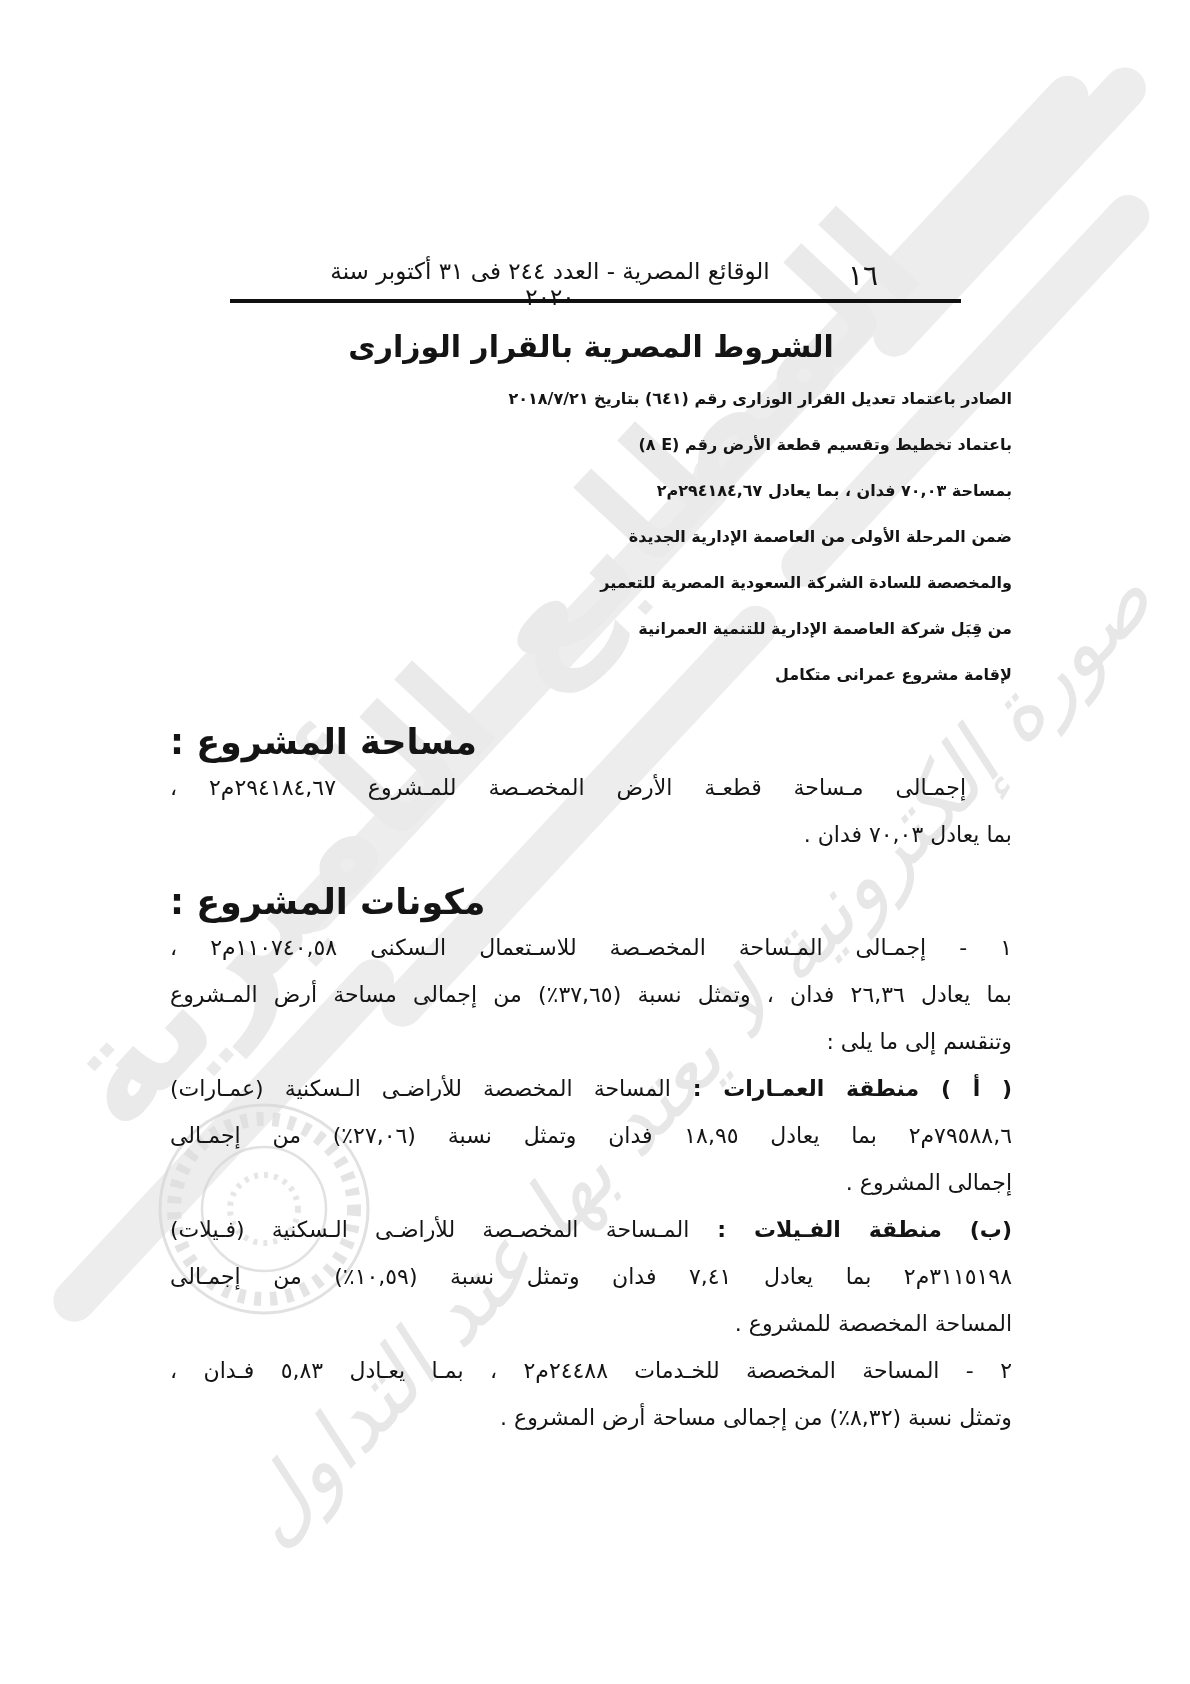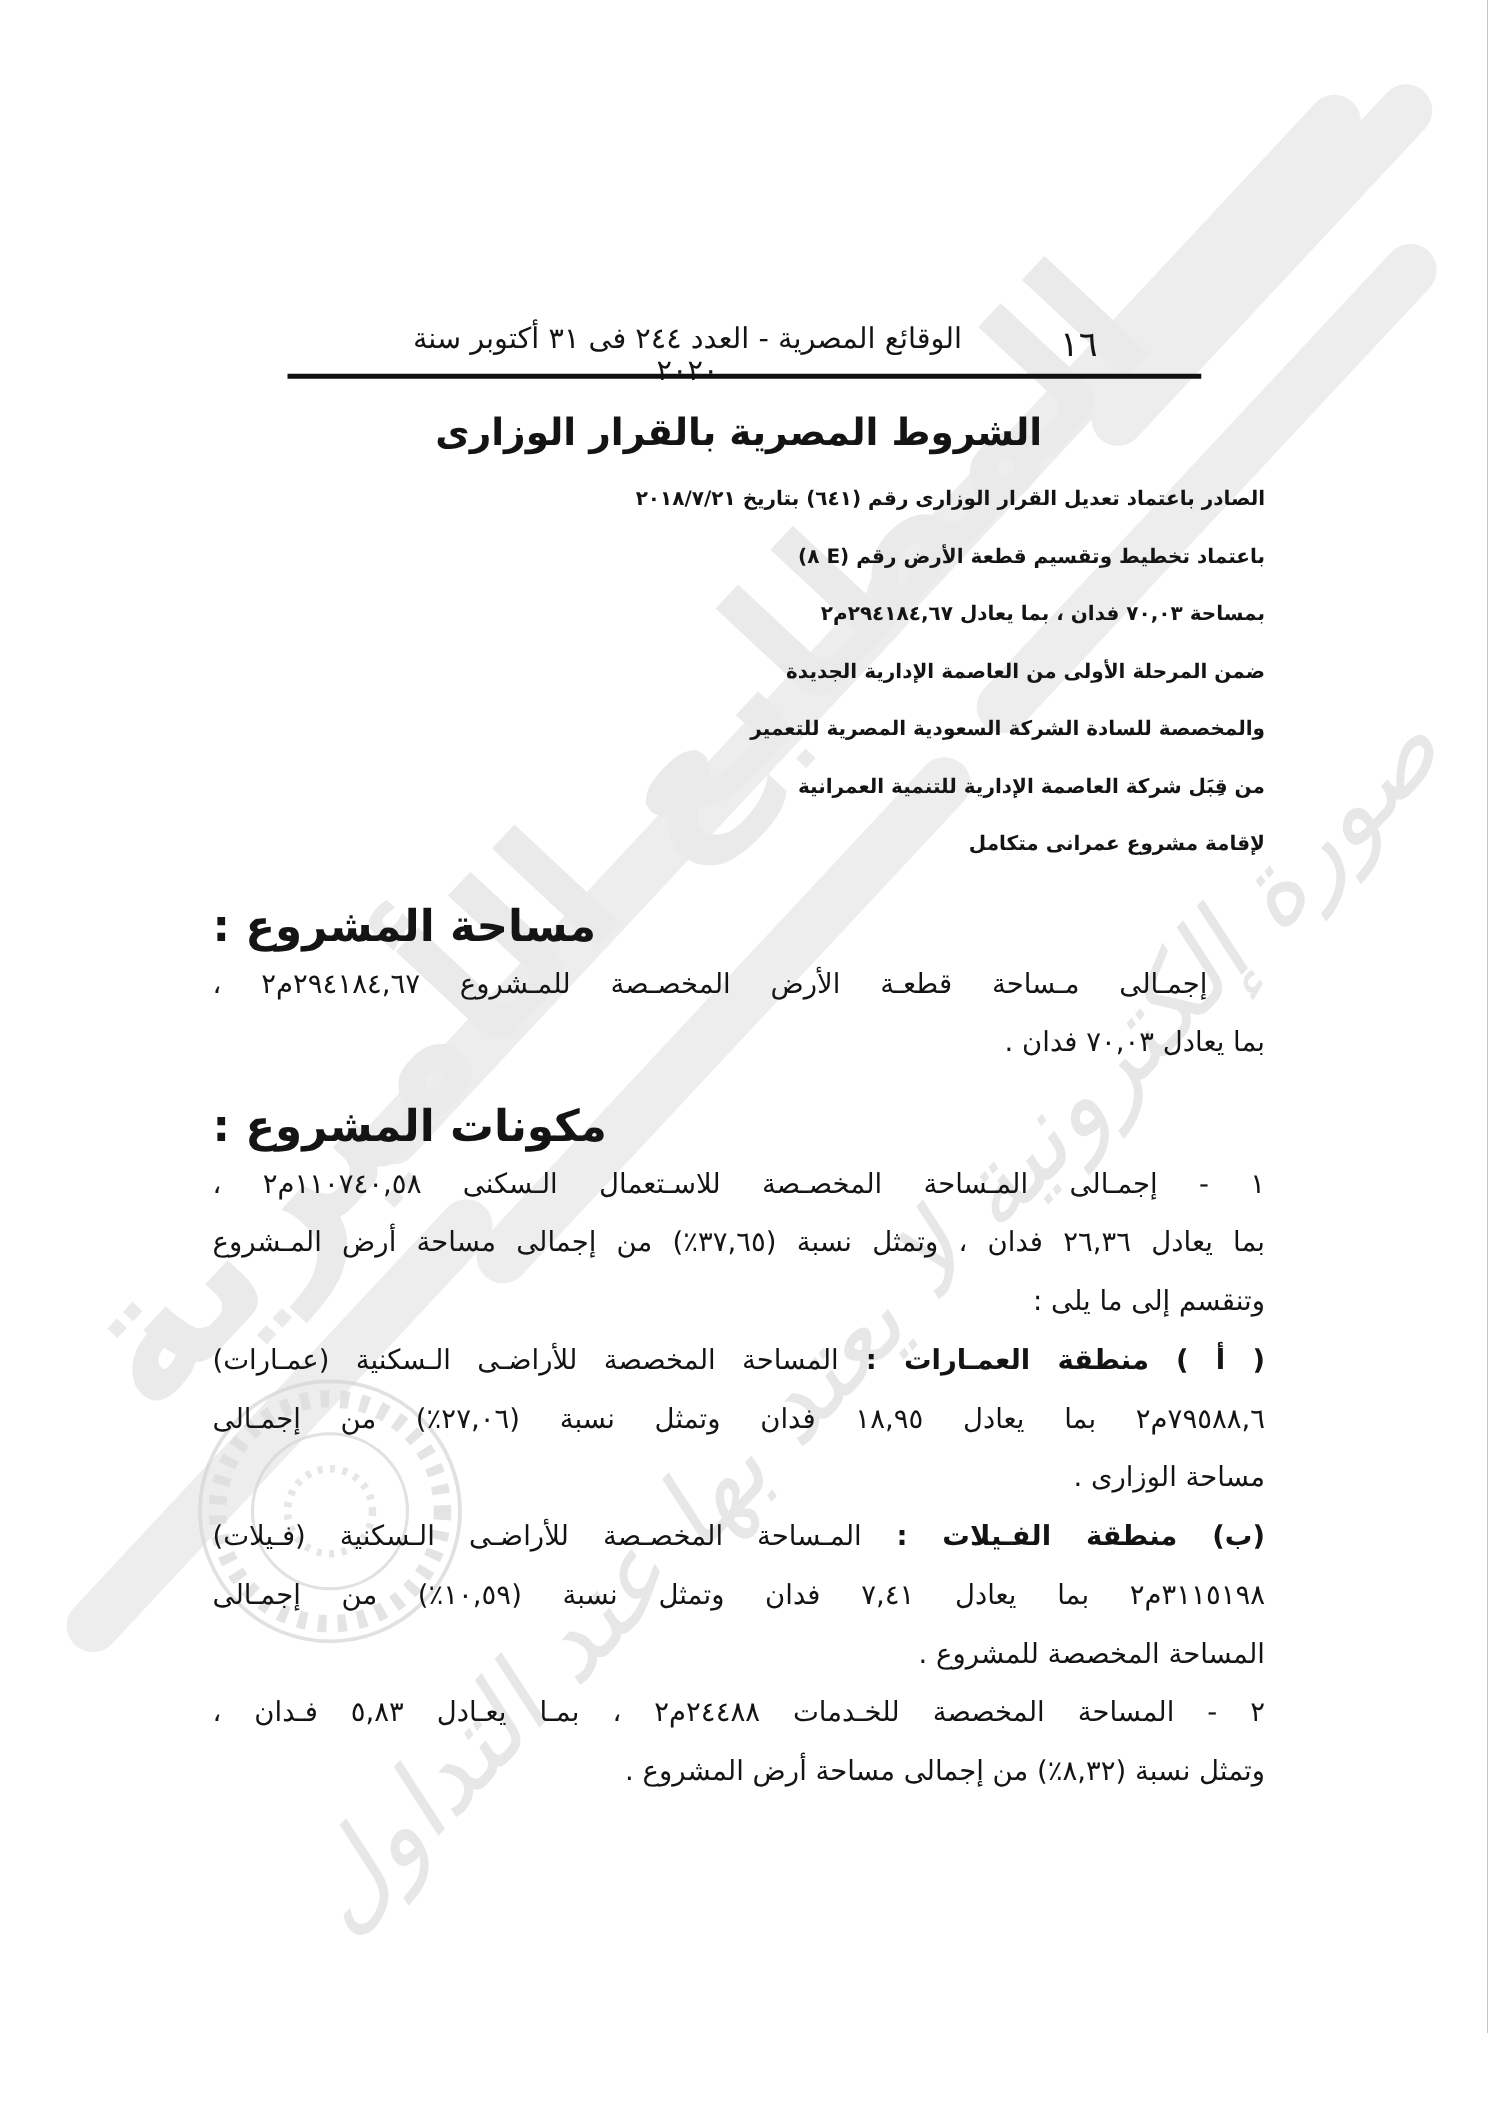--- a/index.html
+++ b/index.html
@@ -119,21 +119,21 @@
     <div class="line short">بما يعادل ٧٠,٠٣ فدان .</div>
 
     <h2 class="sec-h">مكونات المشروع :</h2>
 
     <div class="line u">١ - إجمـالى المـساحة المخصـصة للاسـتعمال الـسكنى ١١٠٧٤٠,٥٨م٢ ،</div>
     <div class="line u">بما يعادل ٢٦,٣٦ فدان ، وتمثل نسبة (٣٧,٦٥٪) من إجمالى مساحة أرض المـشروع</div>
     <div class="line short u">وتنقسم إلى ما يلى :</div>
 
     <div class="line"><span class="b">( أ ) منطقة العمـارات : </span><span>المساحة المخصصة للأراضـى الـسكنية (عمـارات)</span></div>
     <div class="line">٧٩٥٨٨,٦م٢ بما يعادل ١٨,٩٥ فدان وتمثل نسبة (٢٧,٠٦٪) من إجمـالى</div>
-    <div class="line short">مساحة الوزارى .</div>
+    <div class="line short">إجمالى المشروع .</div>
 
     <div class="line"><span class="b">(ب) منطقة الفـيلات : </span><span>المـساحة المخصـصة للأراضـى الـسكنية (فـيلات)</span></div>
     <div class="line">٣١١٥١٩٨م٢ بما يعادل ٧,٤١ فدان وتمثل نسبة (١٠,٥٩٪) من إجمـالى</div>
     <div class="line short">المساحة المخصصة للمشروع .</div>
 
     <div class="line">٢ - المساحة المخصصة للخـدمات ٢٤٤٨٨م٢ ، بمـا يعـادل ٥,٨٣ فـدان ،</div>
     <div class="line short">وتمثل نسبة (٨,٣٢٪) من إجمالى مساحة أرض المشروع .</div>
 
   </main>
 </div>

